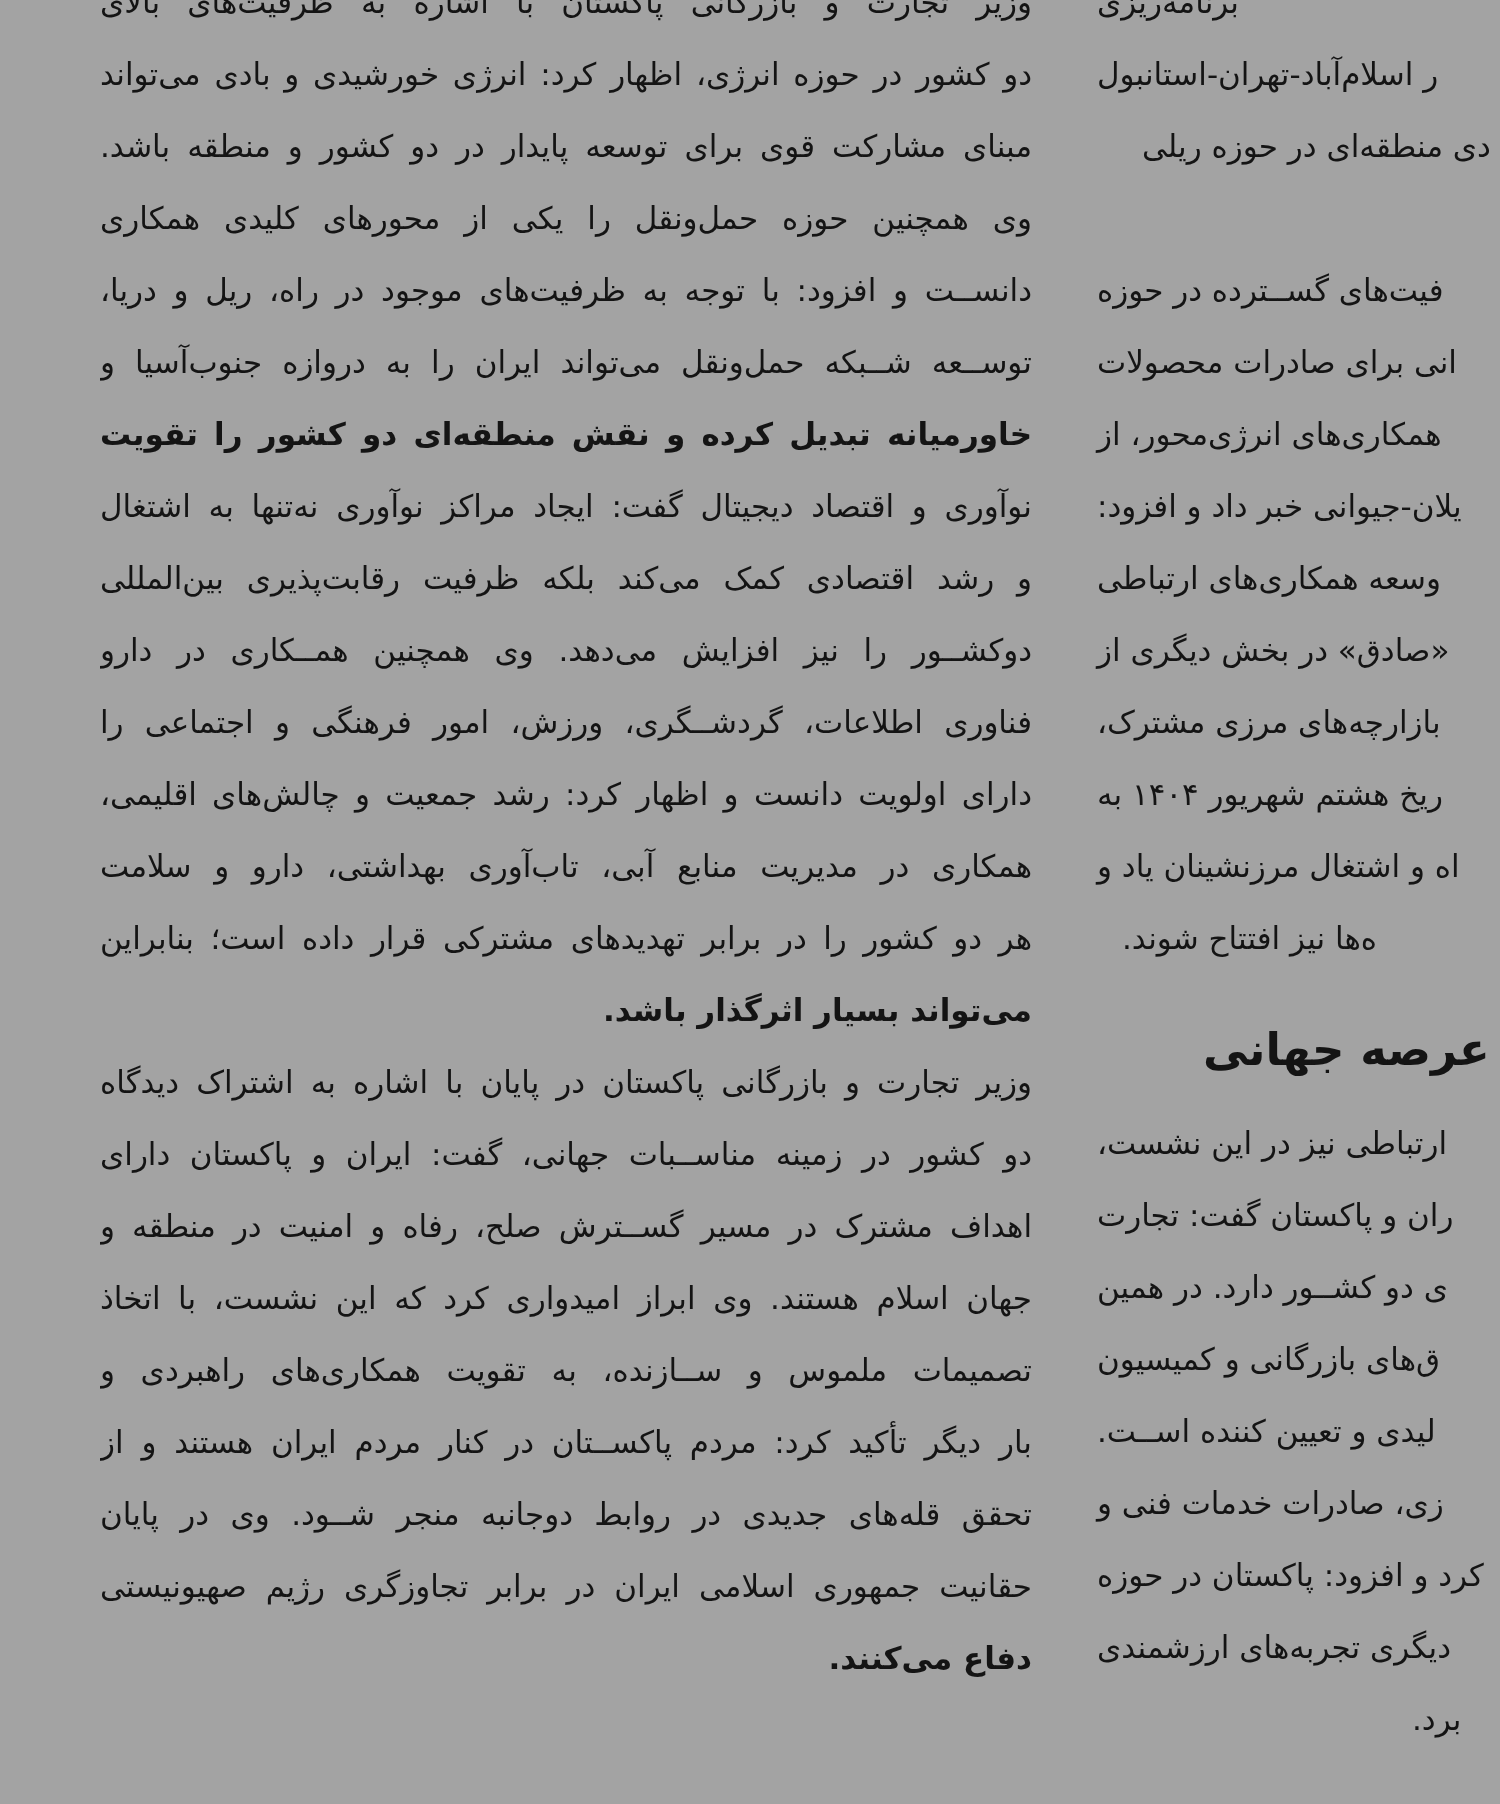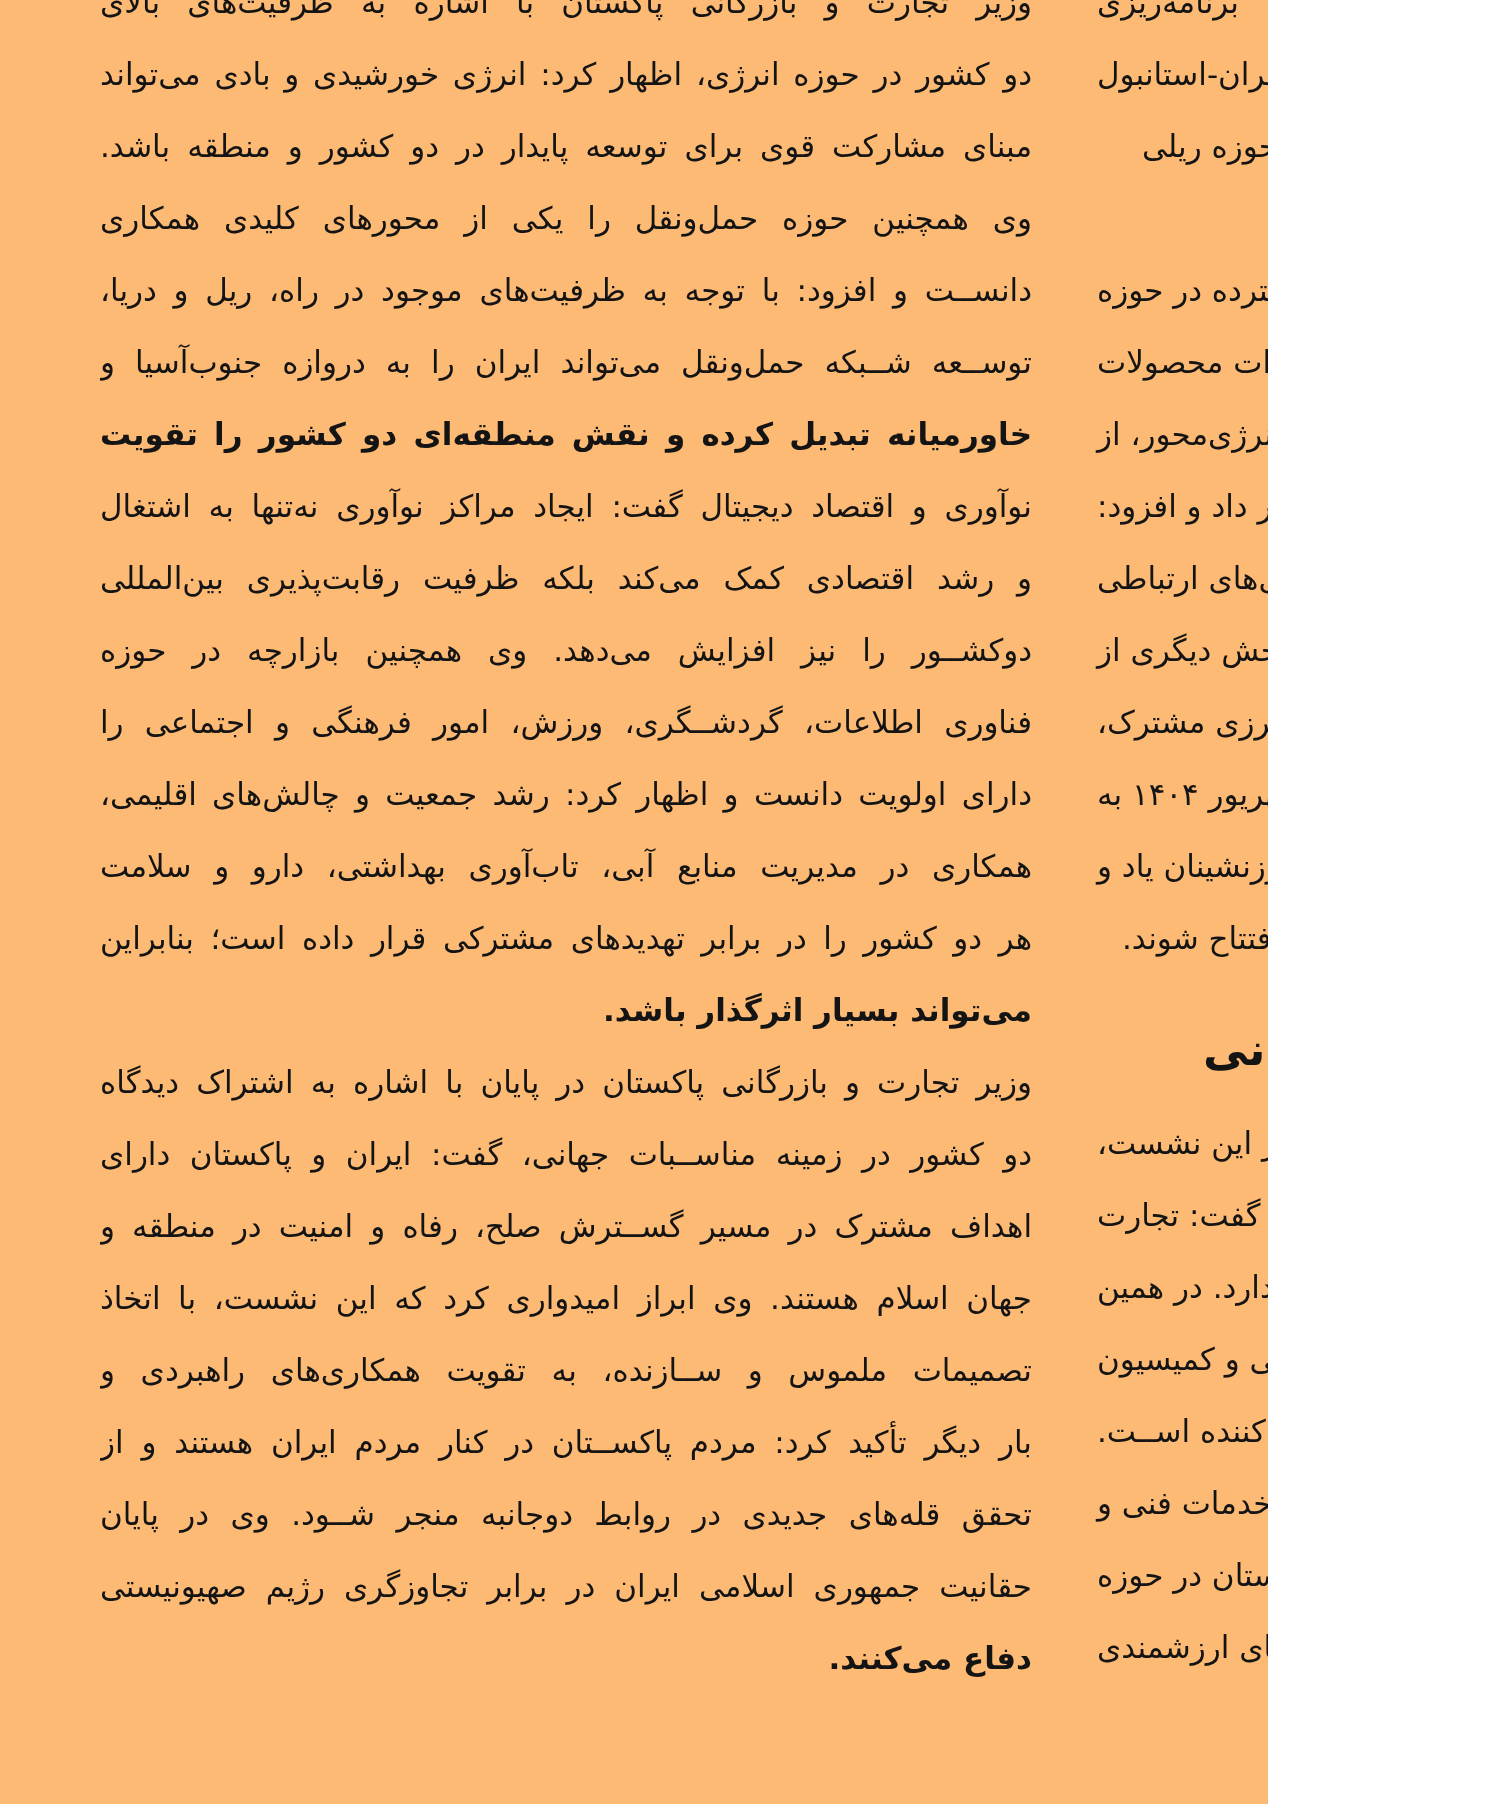--- a/index.html
+++ b/index.html
@@ -1,20 +1,20 @@
 <!DOCTYPE html>
 <html lang="fa"><head>
 <meta charset="utf-8">
 <style>
   html,body{margin:0;padding:0;}
   body{background:#ffffff;}
   .page{
     position:relative;
-    width:1268px;height:1804px;
-    background:#fdba74;
+    width:1500px;height:1804px;
+    background:#a3a3a3;
     overflow:hidden;
     color:#141414;
     font-family:"DejaVu Sans",sans-serif;
   }
   
   .col-left{
     position:absolute;left:100px;top:-34px;width:932px;
   }
   .ln{
     height:72px;line-height:72px;
@@ -49,21 +49,21 @@
   <div class="col-left">
       <div class="ln clipped-top">وزیر تجارت و بازرگانی پاکستان با اشاره به ظرفیت‌های بالای</div>
       <div class="ln">دو کشور در حوزه انرژی، اظهار کرد: انرژی خورشیدی و بادی می‌تواند</div>
       <div class="ln">مبنای مشارکت قوی برای توسعه پایدار در دو کشور و منطقه باشد.</div>
       <div class="ln">وی همچنین حوزه حمل‌ونقل را یکی از محورهای کلیدی همکاری</div>
       <div class="ln">دانســت و افزود: با توجه به ظرفیت‌های موجود در راه، ریل و دریا،</div>
       <div class="ln">توســعه شــبکه حمل‌ونقل می‌تواند ایران را به دروازه جنوب‌آسیا و</div>
       <div class="ln para-end">خاورمیانه تبدیل کرده و نقش منطقه‌ای دو کشور را تقویت کند.</div>
       <div class="ln">نوآوری و اقتصاد دیجیتال گفت: ایجاد مراکز نوآوری نه‌تنها به اشتغال</div>
       <div class="ln">و رشد اقتصادی کمک می‌کند بلکه ظرفیت رقابت‌پذیری بین‌المللی</div>
-      <div class="ln">دوکشــور را نیز افزایش می‌دهد. وی همچنین بازارچه در حوزه</div>
+      <div class="ln">دوکشــور را نیز افزایش می‌دهد. وی همچنین همــکاری در دارو</div>
       <div class="ln">فناوری اطلاعات، گردشــگری، ورزش، امور فرهنگی و اجتماعی را</div>
       <div class="ln">دارای اولویت دانست و اظهار کرد: رشد جمعیت و چالش‌های اقلیمی،</div>
       <div class="ln">همکاری در مدیریت منابع آبی، تاب‌آوری بهداشتی، دارو و سلامت</div>
       <div class="ln">هر دو کشور را در برابر تهدیدهای مشترکی قرار داده است؛ بنابراین</div>
       <div class="ln para-end">می‌تواند بسیار اثرگذار باشد.</div>
       <div class="ln">وزیر تجارت و بازرگانی پاکستان در پایان با اشاره به اشتراک دیدگاه</div>
       <div class="ln">دو کشور در زمینه مناســبات جهانی، گفت: ایران و پاکستان دارای</div>
       <div class="ln">اهداف مشترک در مسیر گســترش صلح، رفاه و امنیت در منطقه و</div>
       <div class="ln">جهان اسلام هستند. وی ابراز امیدواری کرد که این نشست، با اتخاذ</div>
       <div class="ln">تصمیمات ملموس و ســازنده، به تقویت همکاری‌های راهبردی و</div>

